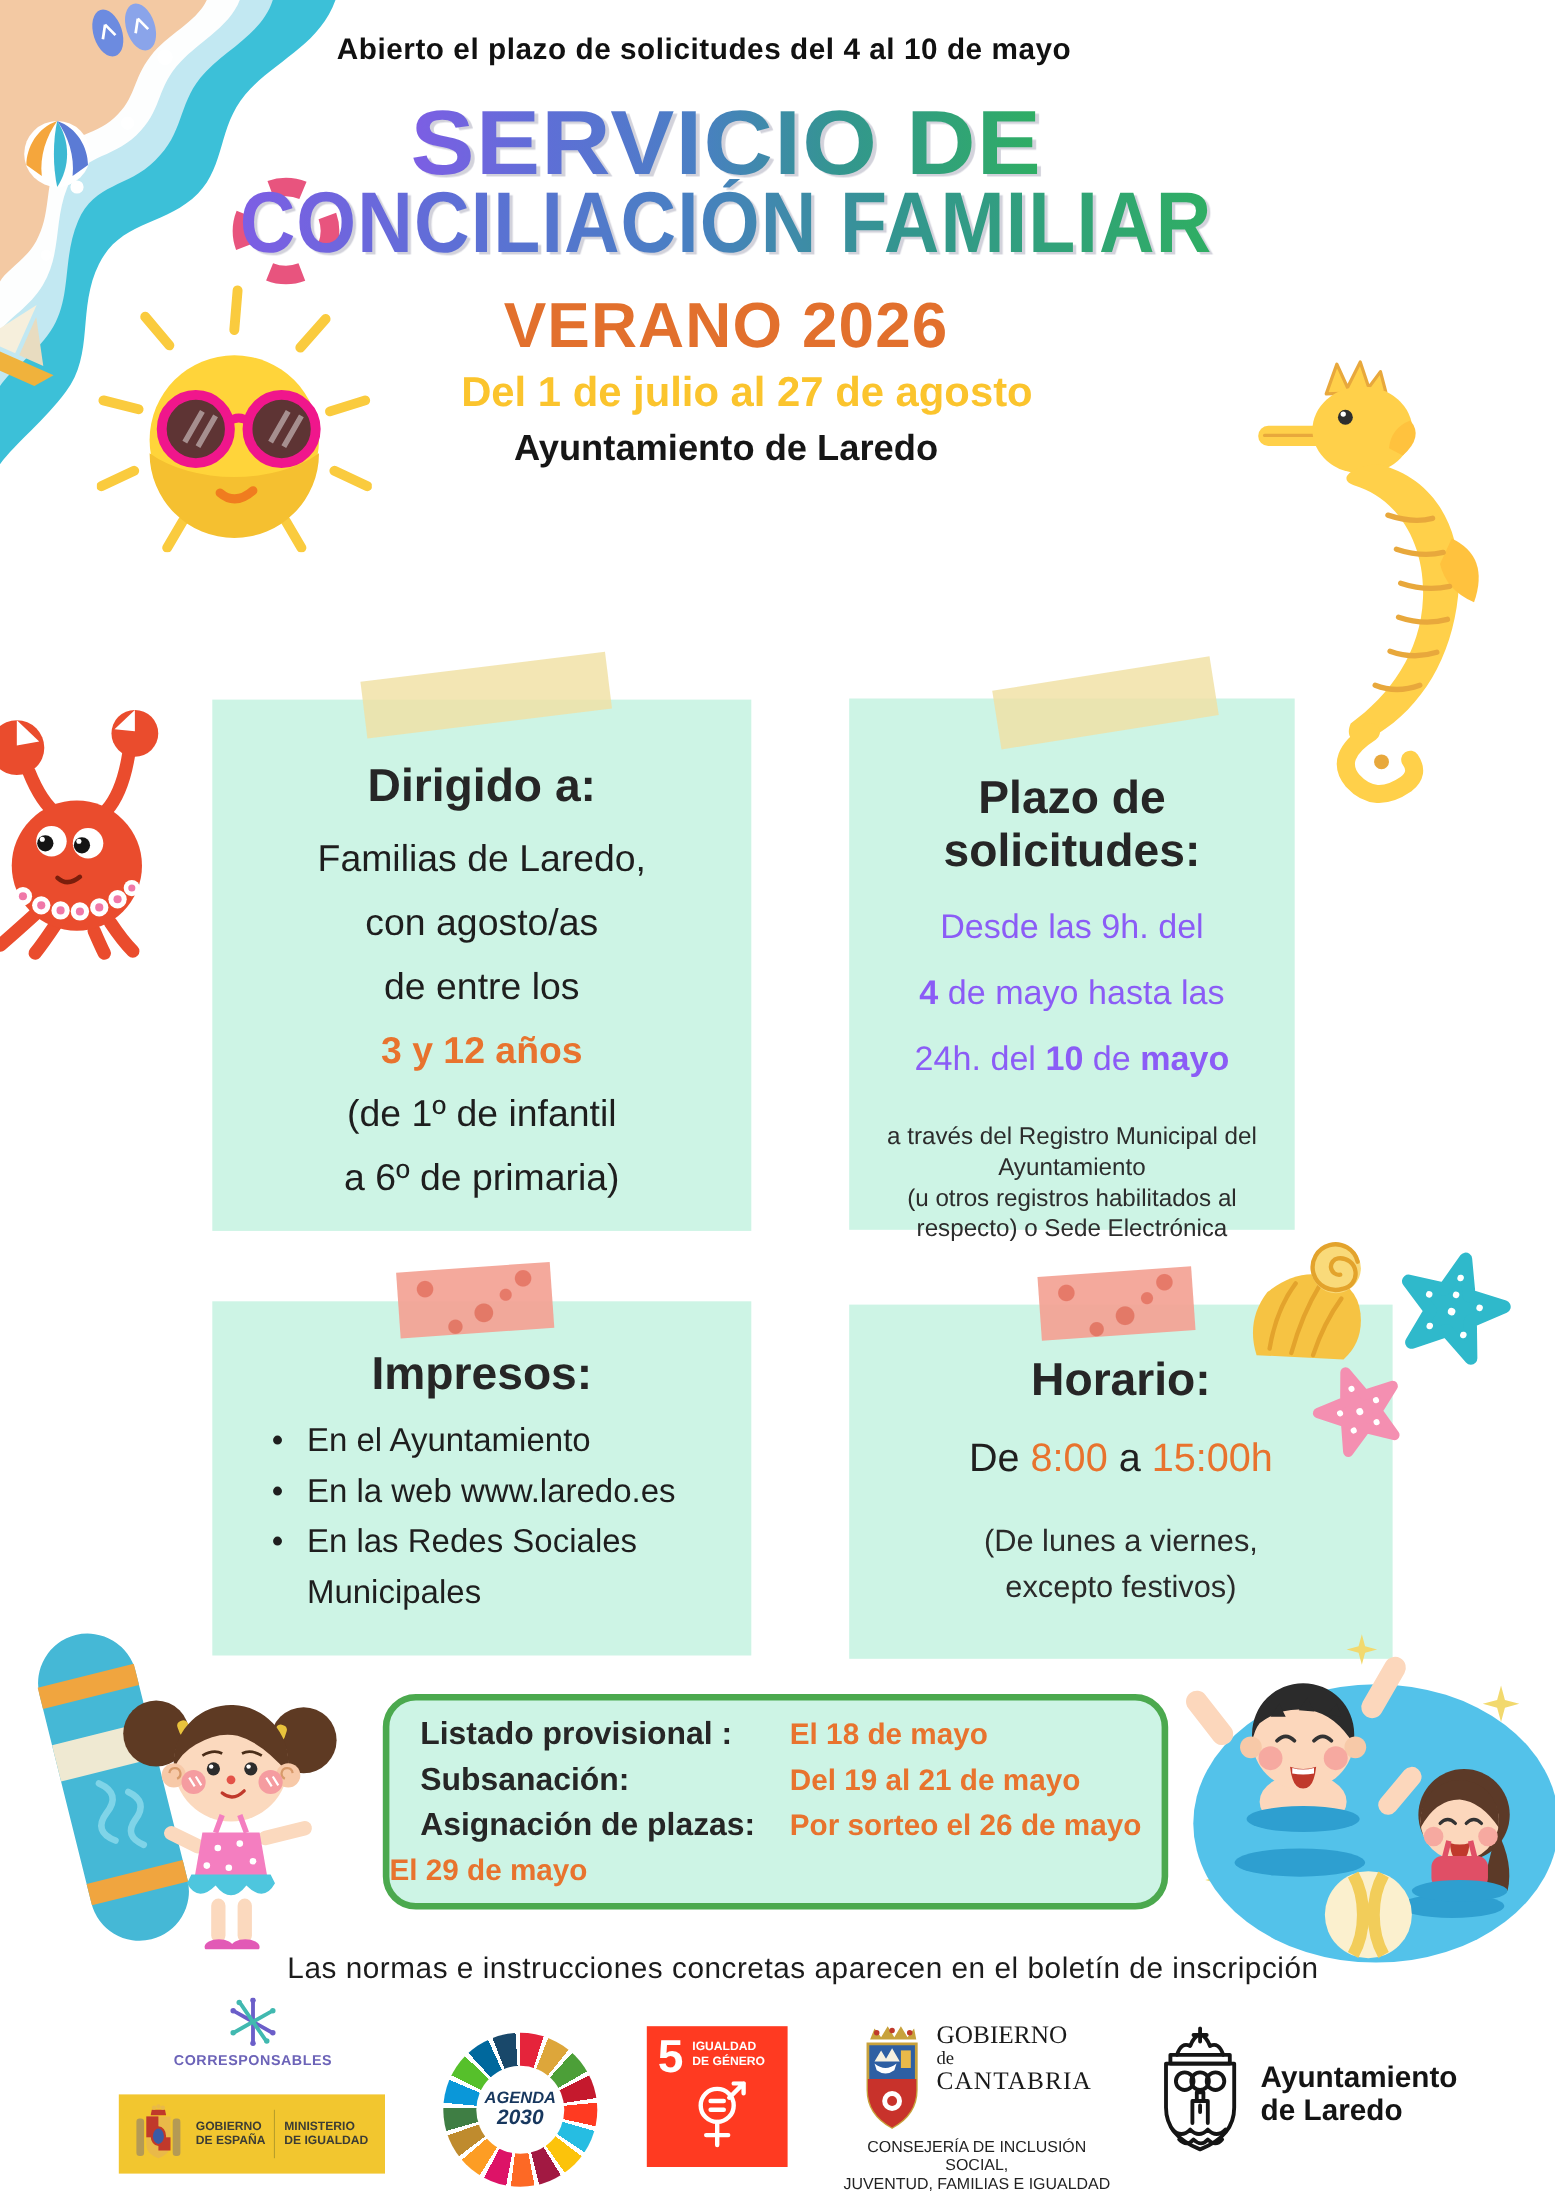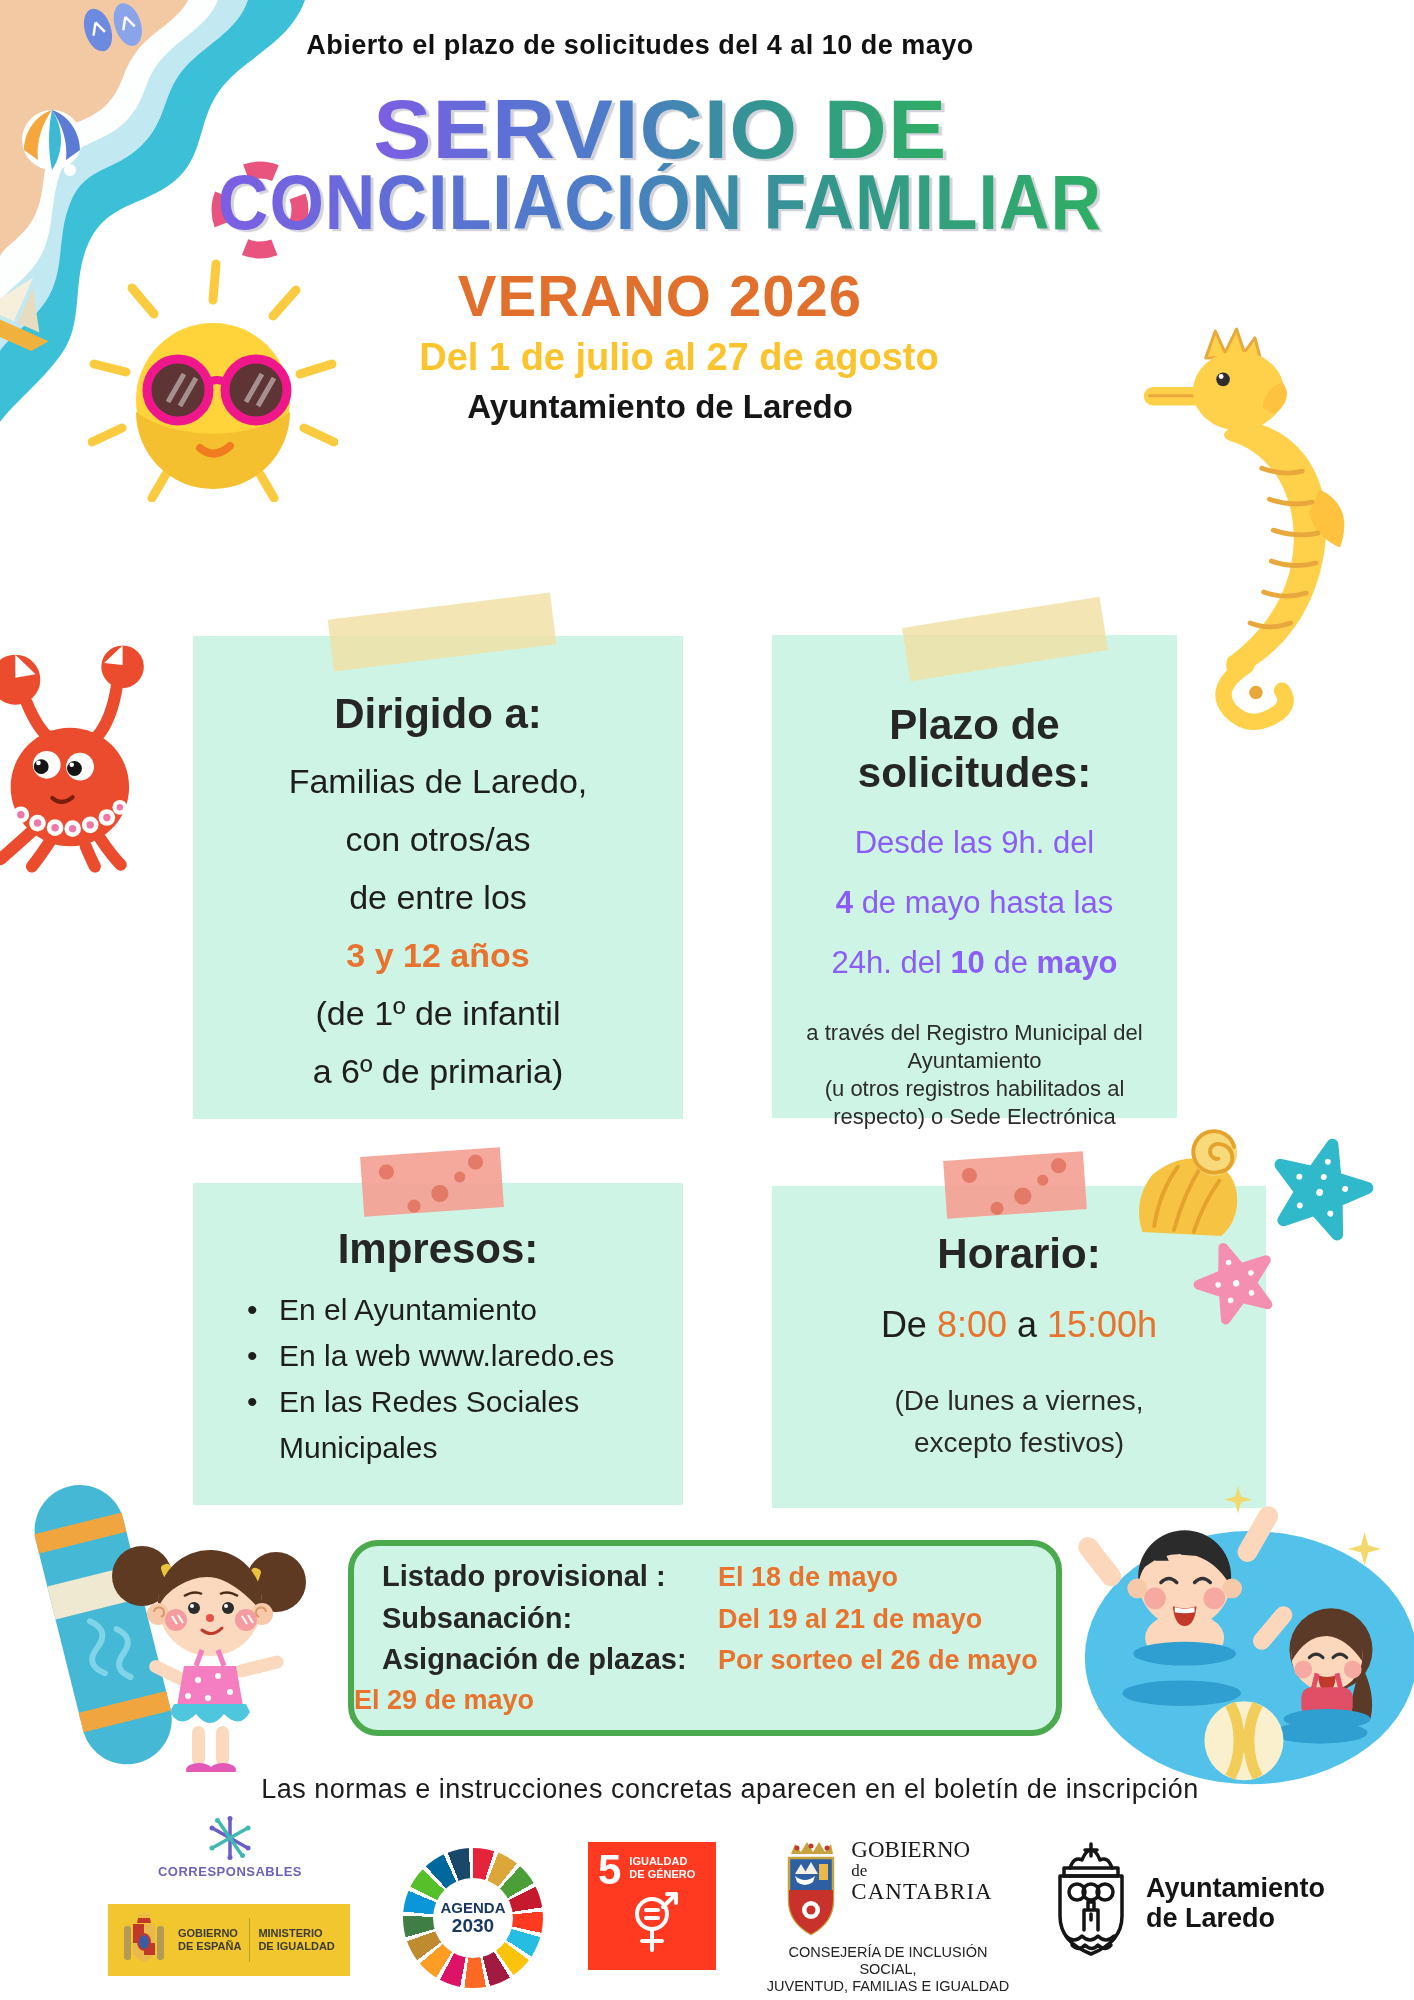--- a/index.html
+++ b/index.html
@@ -59,21 +59,21 @@
   .wheel{left:403px;top:1848px;width:140px;height:140px;border-radius:50%;
      background:conic-gradient(from 0deg,
       #E5243B 0deg 17.6deg,#fff 17.6deg 21.2deg,#DDA63A 21.2deg 38.8deg,#fff 38.8deg 42.4deg,
       #4C9F38 42.4deg 60deg,#fff 60deg 63.5deg,#C5192D 63.5deg 81.2deg,#fff 81.2deg 84.7deg,
       #FF3A21 84.7deg 102.3deg,#fff 102.3deg 105.9deg,#26BDE2 105.9deg 123.5deg,#fff 123.5deg 127.1deg,
       #FCC30B 127.1deg 144.7deg,#fff 144.7deg 148.2deg,#A21942 148.2deg 165.9deg,#fff 165.9deg 169.4deg,
       #FD6925 169.4deg 187deg,#fff 187deg 190.6deg,#DD1367 190.6deg 208.2deg,#fff 208.2deg 211.8deg,
       #FD9D24 211.8deg 229.4deg,#fff 229.4deg 232.9deg,#BF8B2E 232.9deg 250.6deg,#fff 250.6deg 254.1deg,
       #3F7E44 254.1deg 271.7deg,#fff 271.7deg 275.3deg,#0A97D9 275.3deg 292.9deg,#fff 292.9deg 296.5deg,
       #56C02B 296.5deg 314.1deg,#fff 314.1deg 317.6deg,#00689D 317.6deg 335.2deg,#fff 335.2deg 338.8deg,
-      #19486A 338.8deg 356.4deg,#fff 356.4deg 360deg);}
+      #19486A 338.8deg 356.4deg,#fff 356.4deg 360deg);font-style:italic;}
   .wheel-inner{position:absolute;inset:30px;background:#fff;border-radius:50%;display:flex;
       flex-direction:column;align-items:center;justify-content:center;}
   .wheel-t1{font-size:15px;font-weight:800;color:#17375e;line-height:16px;}
   .wheel-t2{font-size:19px;font-weight:800;color:#17375e;line-height:20px;}
   .sdg5{left:588px;top:1842px;width:128px;height:128px;background:#ff3a21;color:#fff;box-sizing:border-box;padding:8px 10px;}
   .sdg5-head{display:flex;align-items:flex-start;}
   .sdg5-num{font-size:42px;font-weight:800;line-height:40px;margin-right:8px;}
   .sdg5-lab{font-size:11px;font-weight:700;line-height:13px;padding-top:5px;}
   .cant-serif{font-family:"Liberation Serif",serif;color:#1a1a1a;line-height:1.04;}
   .cant-sub{font-size:14.5px;color:#222;line-height:17px;}
@@ -210,21 +210,21 @@
           <circle cx="149" cy="244" r="3.5"></circle>
       </g>
     </g>
   </svg>
 
   <div class="abs card ctr" style="left:193px;top:636px;width:490px;height:483px;">
     <div style="padding-top:54px;">
       <div class="card-title">Dirigido a:</div>
       <div class="dirigido-body" style="margin-top:14px;">
         <div>Familias de Laredo,</div>
-        <div>con otros/as</div>
+        <div>con agosto/as</div>
         <div>de entre los</div>
         <div class="hl-orange">3 y 12 años</div>
         <div>(de 1º de infantil</div>
         <div>a 6º de primaria)</div>
       </div>
     </div>
   </div>
   <div class="abs tape-y" style="left:330px;top:606px;width:224px;height:52px;transform:rotate(-7deg);"></div>
 
   <div class="abs card ctr" style="left:772px;top:635px;width:405px;height:483px;">

